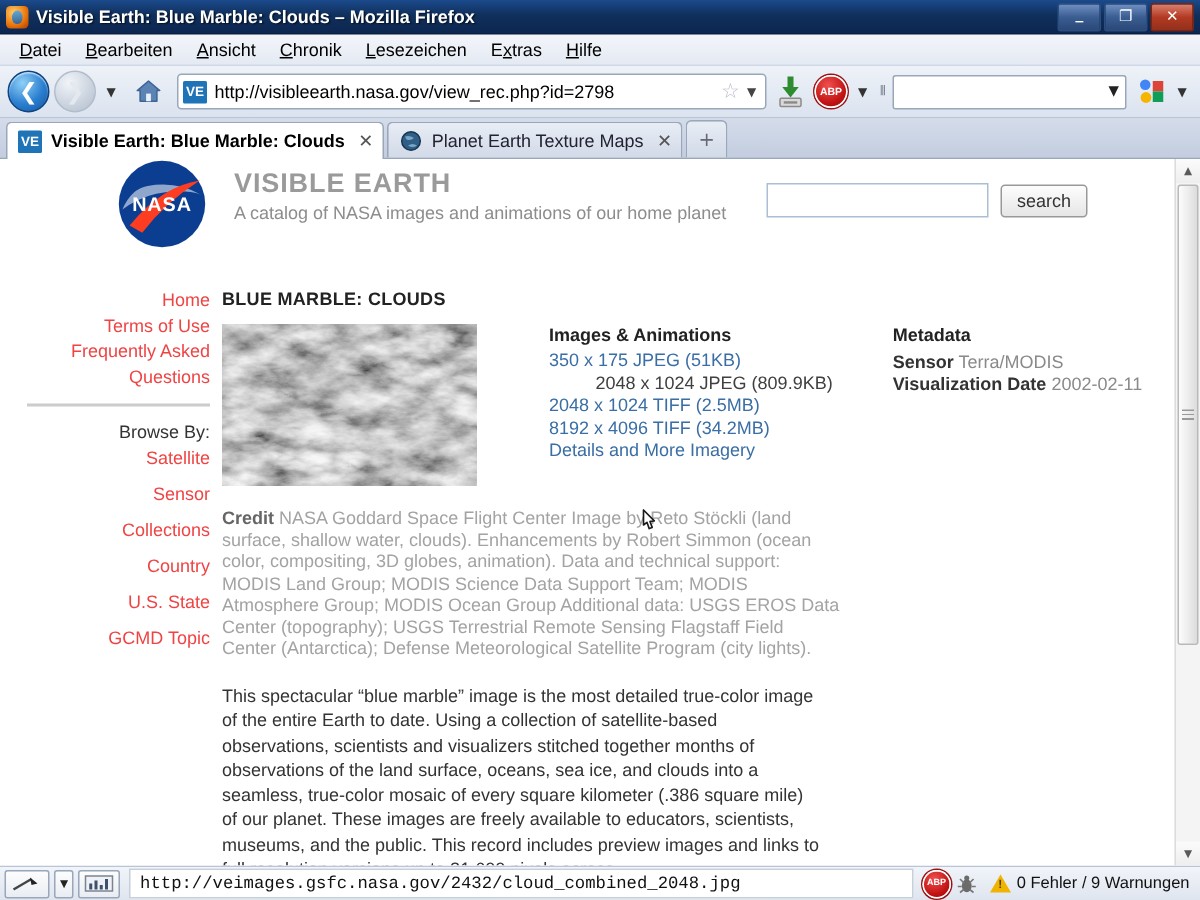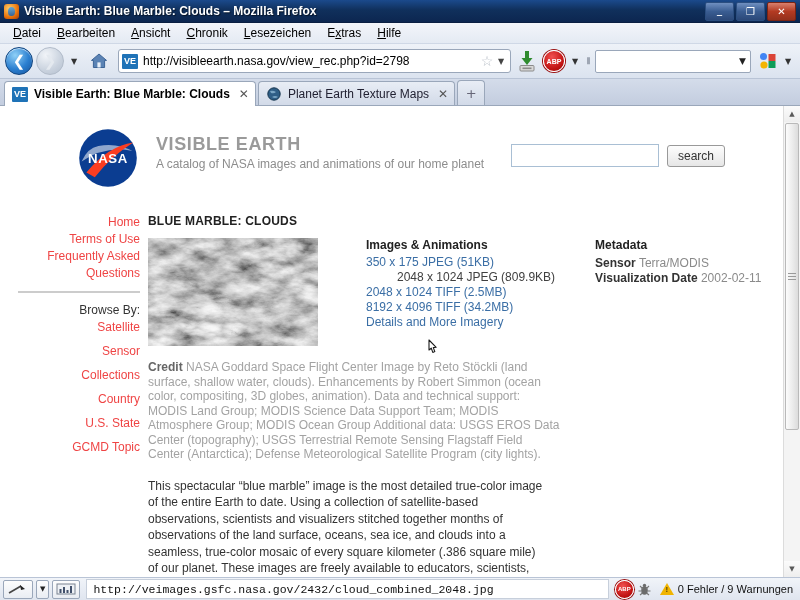--- a/index.html
+++ b/index.html
@@ -207,21 +207,21 @@
   .sb-grip{
     width:8px;height:7px;
     background:repeating-linear-gradient(#9a9a9a 0 1px,transparent 1px 3px);
   }
   
   .site{
     position:relative;padding:0;
   }
   .header-row{
     display:flex;align-items:flex-start;
-    padding:22px 0 0 0;
+    padding:0 0 0 0;
   }
   .nasa-logo{
     width:60px;height:60px;margin-left:78px;flex:0 0 60px;
   }
   .brand{margin-left:18px;padding-top:6px;}
   .brand h1{
     margin:0;font-size:18px;font-weight:bold;color:#9a9a9a;
     letter-spacing:.6px;font-family:"Liberation Sans",sans-serif;
   }
   .brand .tag{

